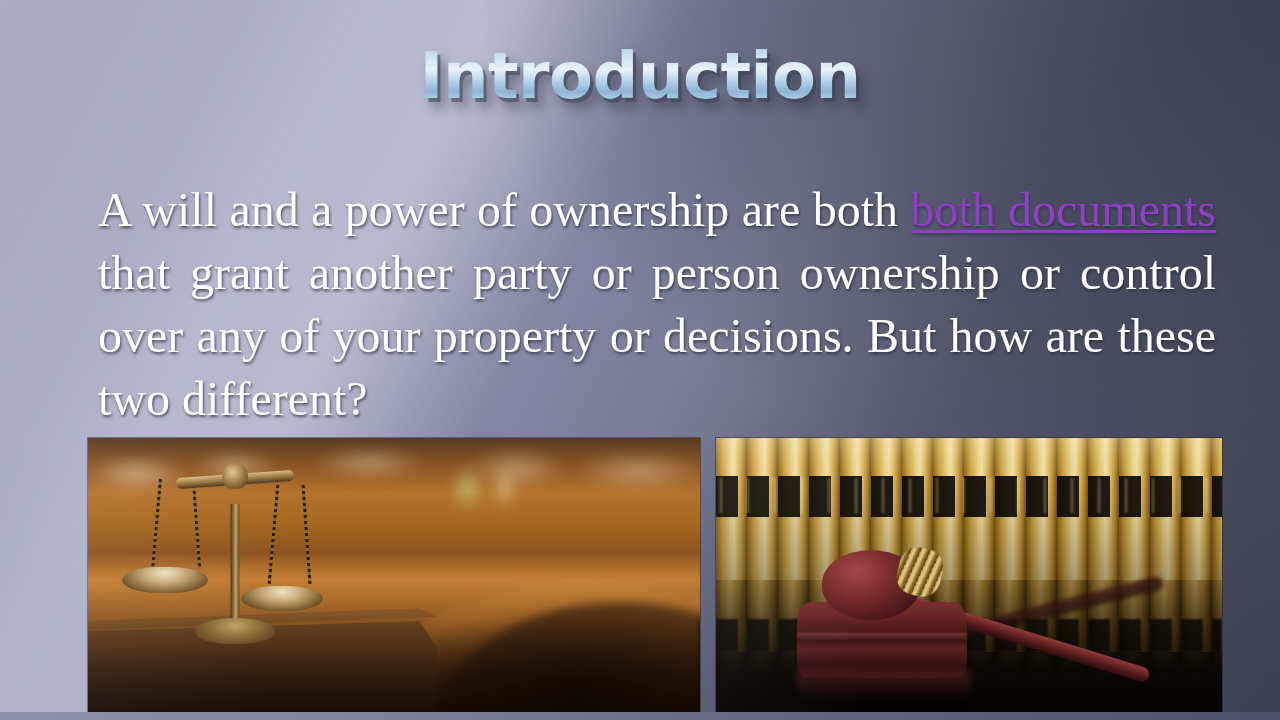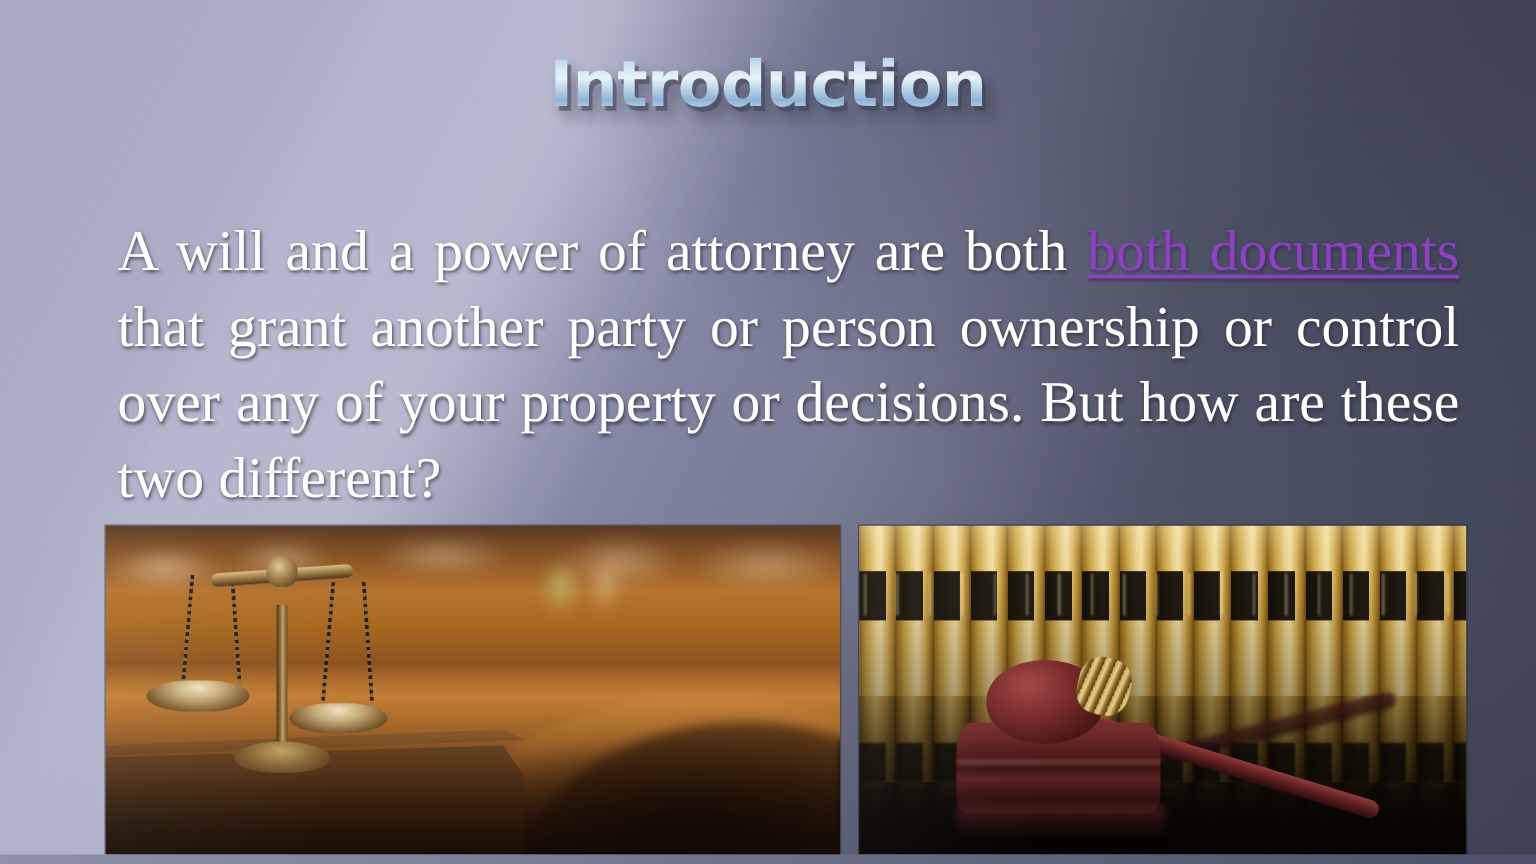--- a/index.html
+++ b/index.html
@@ -111,21 +111,21 @@
     position: absolute;
     left: 0;
     top: 44px;
     width: 100%;
     text-align: center;
     pointer-events: none;
   }
   #slide-title {
     display: inline-block;
     font-family: "DejaVu Sans", sans-serif;
-    font-size: 53px;
+    font-size: 64px;
     font-weight: 700;
     letter-spacing: -0.5px;
     line-height: 1;
     background-image: linear-gradient(180deg,
       #a9c6e0 0%,
       #cfe3f2 20%,
       #e8f2fa 40%,
       #bcd6ea 56%,
       #8fb4d4 74%,
       #b9d3e8 90%,
@@ -501,21 +501,21 @@
   <div class="bg-streak-c"></div>
   <div class="bg-vign-tr"></div>
   <div class="bg-vign-br"></div>
   <div class="bg-glow-bl"></div>
 
   <div id="title-wrap">
     <span id="slide-title">Introduction</span>
   </div>
 
   <div id="body-text">
-    <p class="para"><span>A will and a power of attorney are both </span><a class="doc-link">both documents</a><span> that grant another party or person ownership or control over any of your property or decisions. But how are these two different?</span></p>
+    <p class="para"><span>A will and a power of ownership are both </span><a class="doc-link">both documents</a><span> that grant another party or person ownership or control over any of your property or decisions. But how are these two different?</span></p>
   </div>
 
   <div id="image-row">
 
     <div class="photo" id="photo-scales">
       <div class="photo-inner">
         <div class="court-bg"></div>
         <div class="court-blur-1"></div>
         <div class="court-curve"></div>
         <div class="court-dark-pit"></div>

